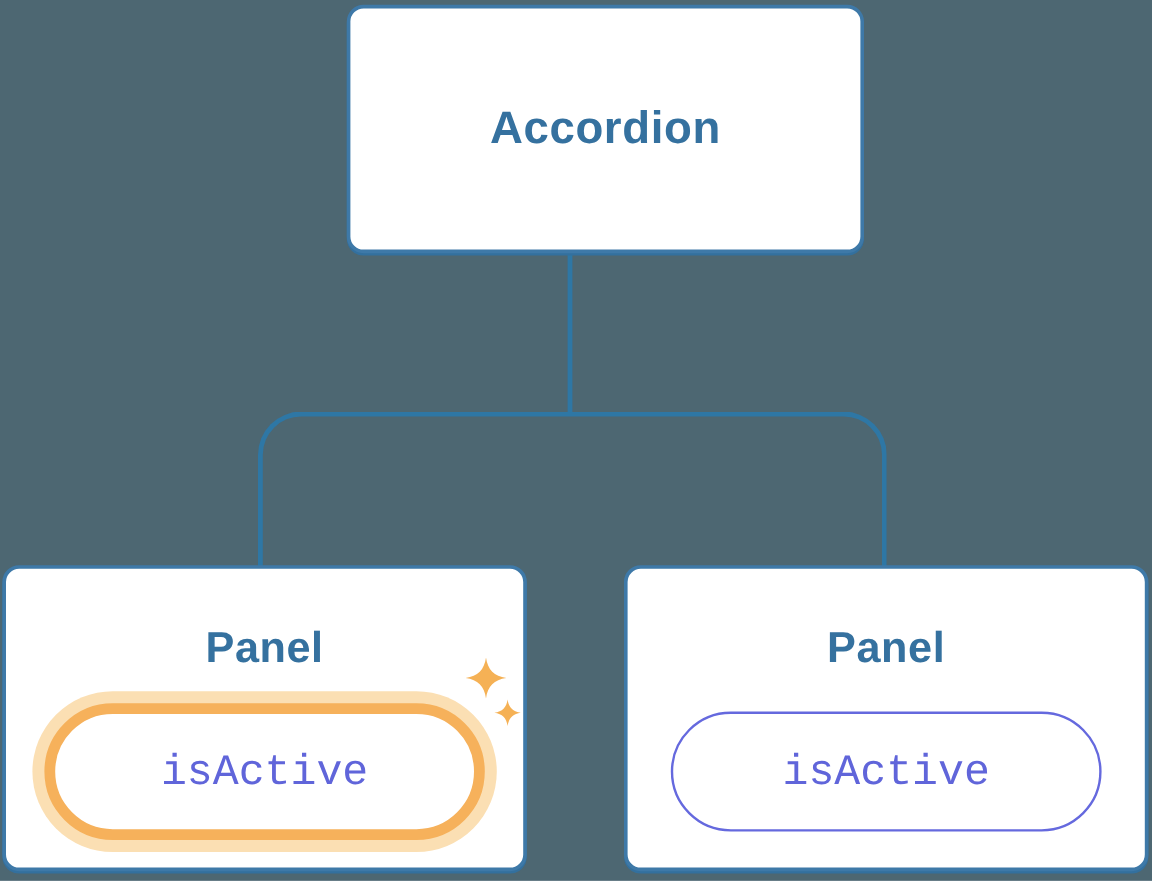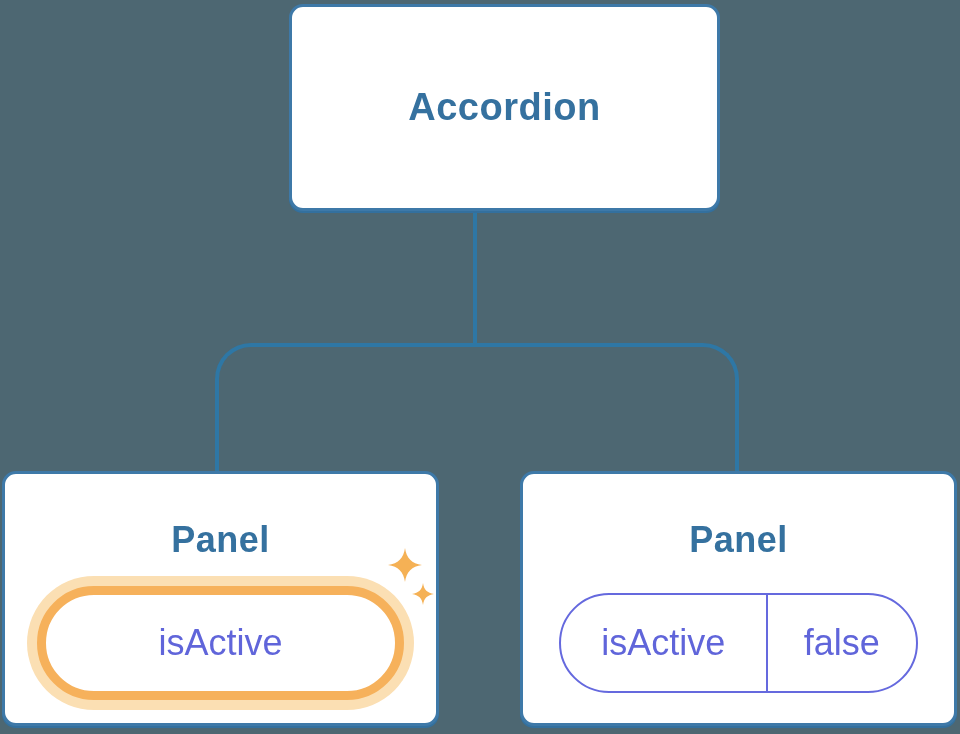--- a/index.html
+++ b/index.html
@@ -83,20 +83,21 @@
     margin: 33px 36px 0;
     height: 100px;
     border: 2px solid #6569DE;
   }
   .pill-cell {
     display: flex;
     align-items: center;
     justify-content: center;
     font-size: 36px;
     min-width: 0;
+    font-family: Liberation Mono, monospace;
   }
   .cell-name  { flex: 60 0 0; color: #6065DA; }
   .cell-value { flex: 40 0 0; }
   .pill-active .cell-value {
     border-left: 2px solid #F2B967;
     font-weight: 700;
     color: #5458D4;
   }
   .pill-inactive .cell-name  { flex: 58 0 0; }
   .pill-inactive .cell-value {
@@ -136,17 +137,16 @@
       <path fill="#F5B155" d="M19 0 C20.4 10.2 25.8 15.6 36 17 C25.8 18.4 20.4 23.8 19 34 C17.6 23.8 12.2 18.4 2 17 C12.2 15.6 17.6 10.2 19 0 Z"></path>
       <path fill="#F5B155" d="M37 35 C37.9 41.6 41.4 45.1 48 46 C41.4 46.9 37.9 50.4 37 57 C36.1 50.4 32.6 46.9 26 46 C32.6 45.1 36.1 41.6 37 35 Z"></path>
     </svg>
   </div>
 
   <div class="node node-panel panel-right">
     <div class="panel-heading node-label">Panel</div>
 
     <div class="pill pill-inactive">
       <div class="pill-cell cell-name">isActive</div>
-      <div class="pill-cell cell-value">false</div>
     </div>
   </div>
 
 </div>
 
 </body></html>

